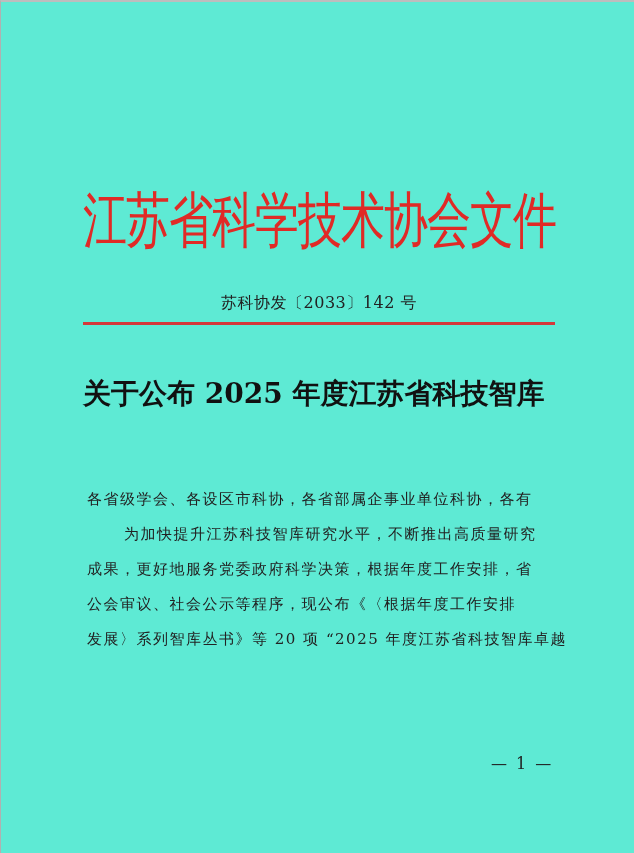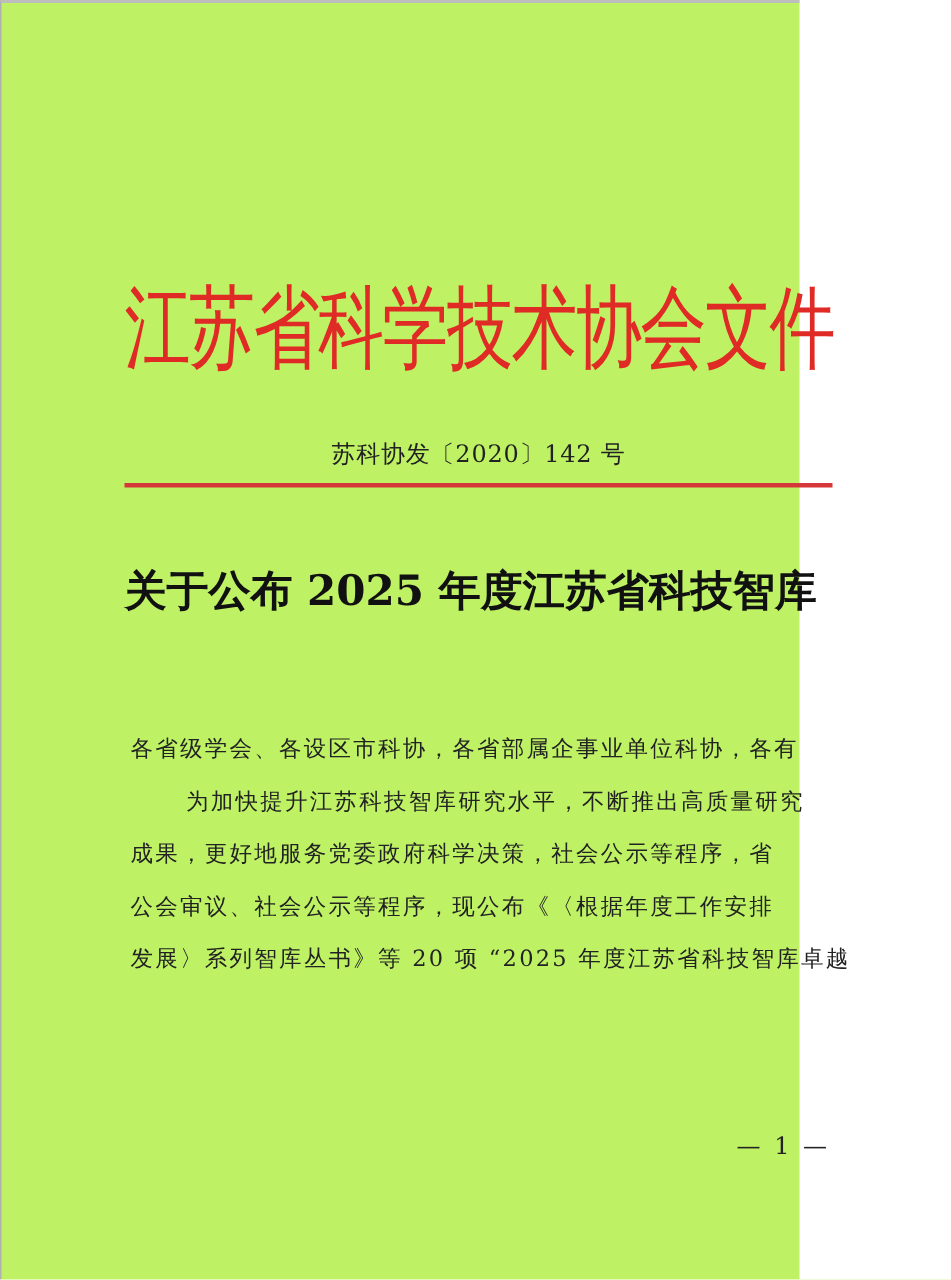--- a/index.html
+++ b/index.html
@@ -11,25 +11,25 @@
       width: 634px;
       height: 853px;
       position: relative;
       overflow: hidden;
       font-family: "DejaVu Serif", "Liberation Serif", serif;
       color: #1a1a1a;
     }
     .page-frame {
       position: absolute;
       left: 0; top: 0;
-      width: 533px; height: 853px;
+      width: 634px; height: 853px;
       box-sizing: border-box;
       border-top: 2px solid #bdbdbd;
       border-left: 1px solid #b0b0b0;
-      background: #bef264;
+      background: #5eead4;
     }
     .doc-header {
       position: absolute;
       left: 82px;
       width: 472px;
       top: 180px;
       height: 76px;
       text-align: center;
       color: #e02a26;
       font-family: "DejaVu Serif", "Liberation Serif", serif;
@@ -97,31 +97,31 @@
       letter-spacing: 2px;
     }
   </style>
 </head>
 <body>
 
 <div class="page-frame">
 
   <div class="doc-header">江苏省科学技术协会文件</div>
 
-  <div class="doc-number">苏科协发〔2020〕142 号</div>
+  <div class="doc-number">苏科协发〔2033〕142 号</div>
 
   <div class="red-rule"></div>
 
   <div class="notice-title">
     <span>关于公布 2025 年度江苏省科技智库</span>
   </div>
 
   <div class="body-text">
     <span class="line">各省级学会、各设区市科协，各省部属企事业单位科协，各有</span>
     <span class="line indent">为加快提升江苏科技智库研究水平，不断推出高质量研究</span>
-    <span class="line">成果，更好地服务党委政府科学决策，社会公示等程序，省</span>
+    <span class="line">成果，更好地服务党委政府科学决策，根据年度工作安排，省</span>
     <span class="line">公会审议、社会公示等程序，现公布《〈根据年度工作安排</span>
     <span class="line">发展〉系列智库丛书》等 20 项 “2025 年度江苏省科技智库卓越</span>
   </div>
 
   <div class="page-number">— 1 —</div>
 
 </div>
 
 </body></html>

